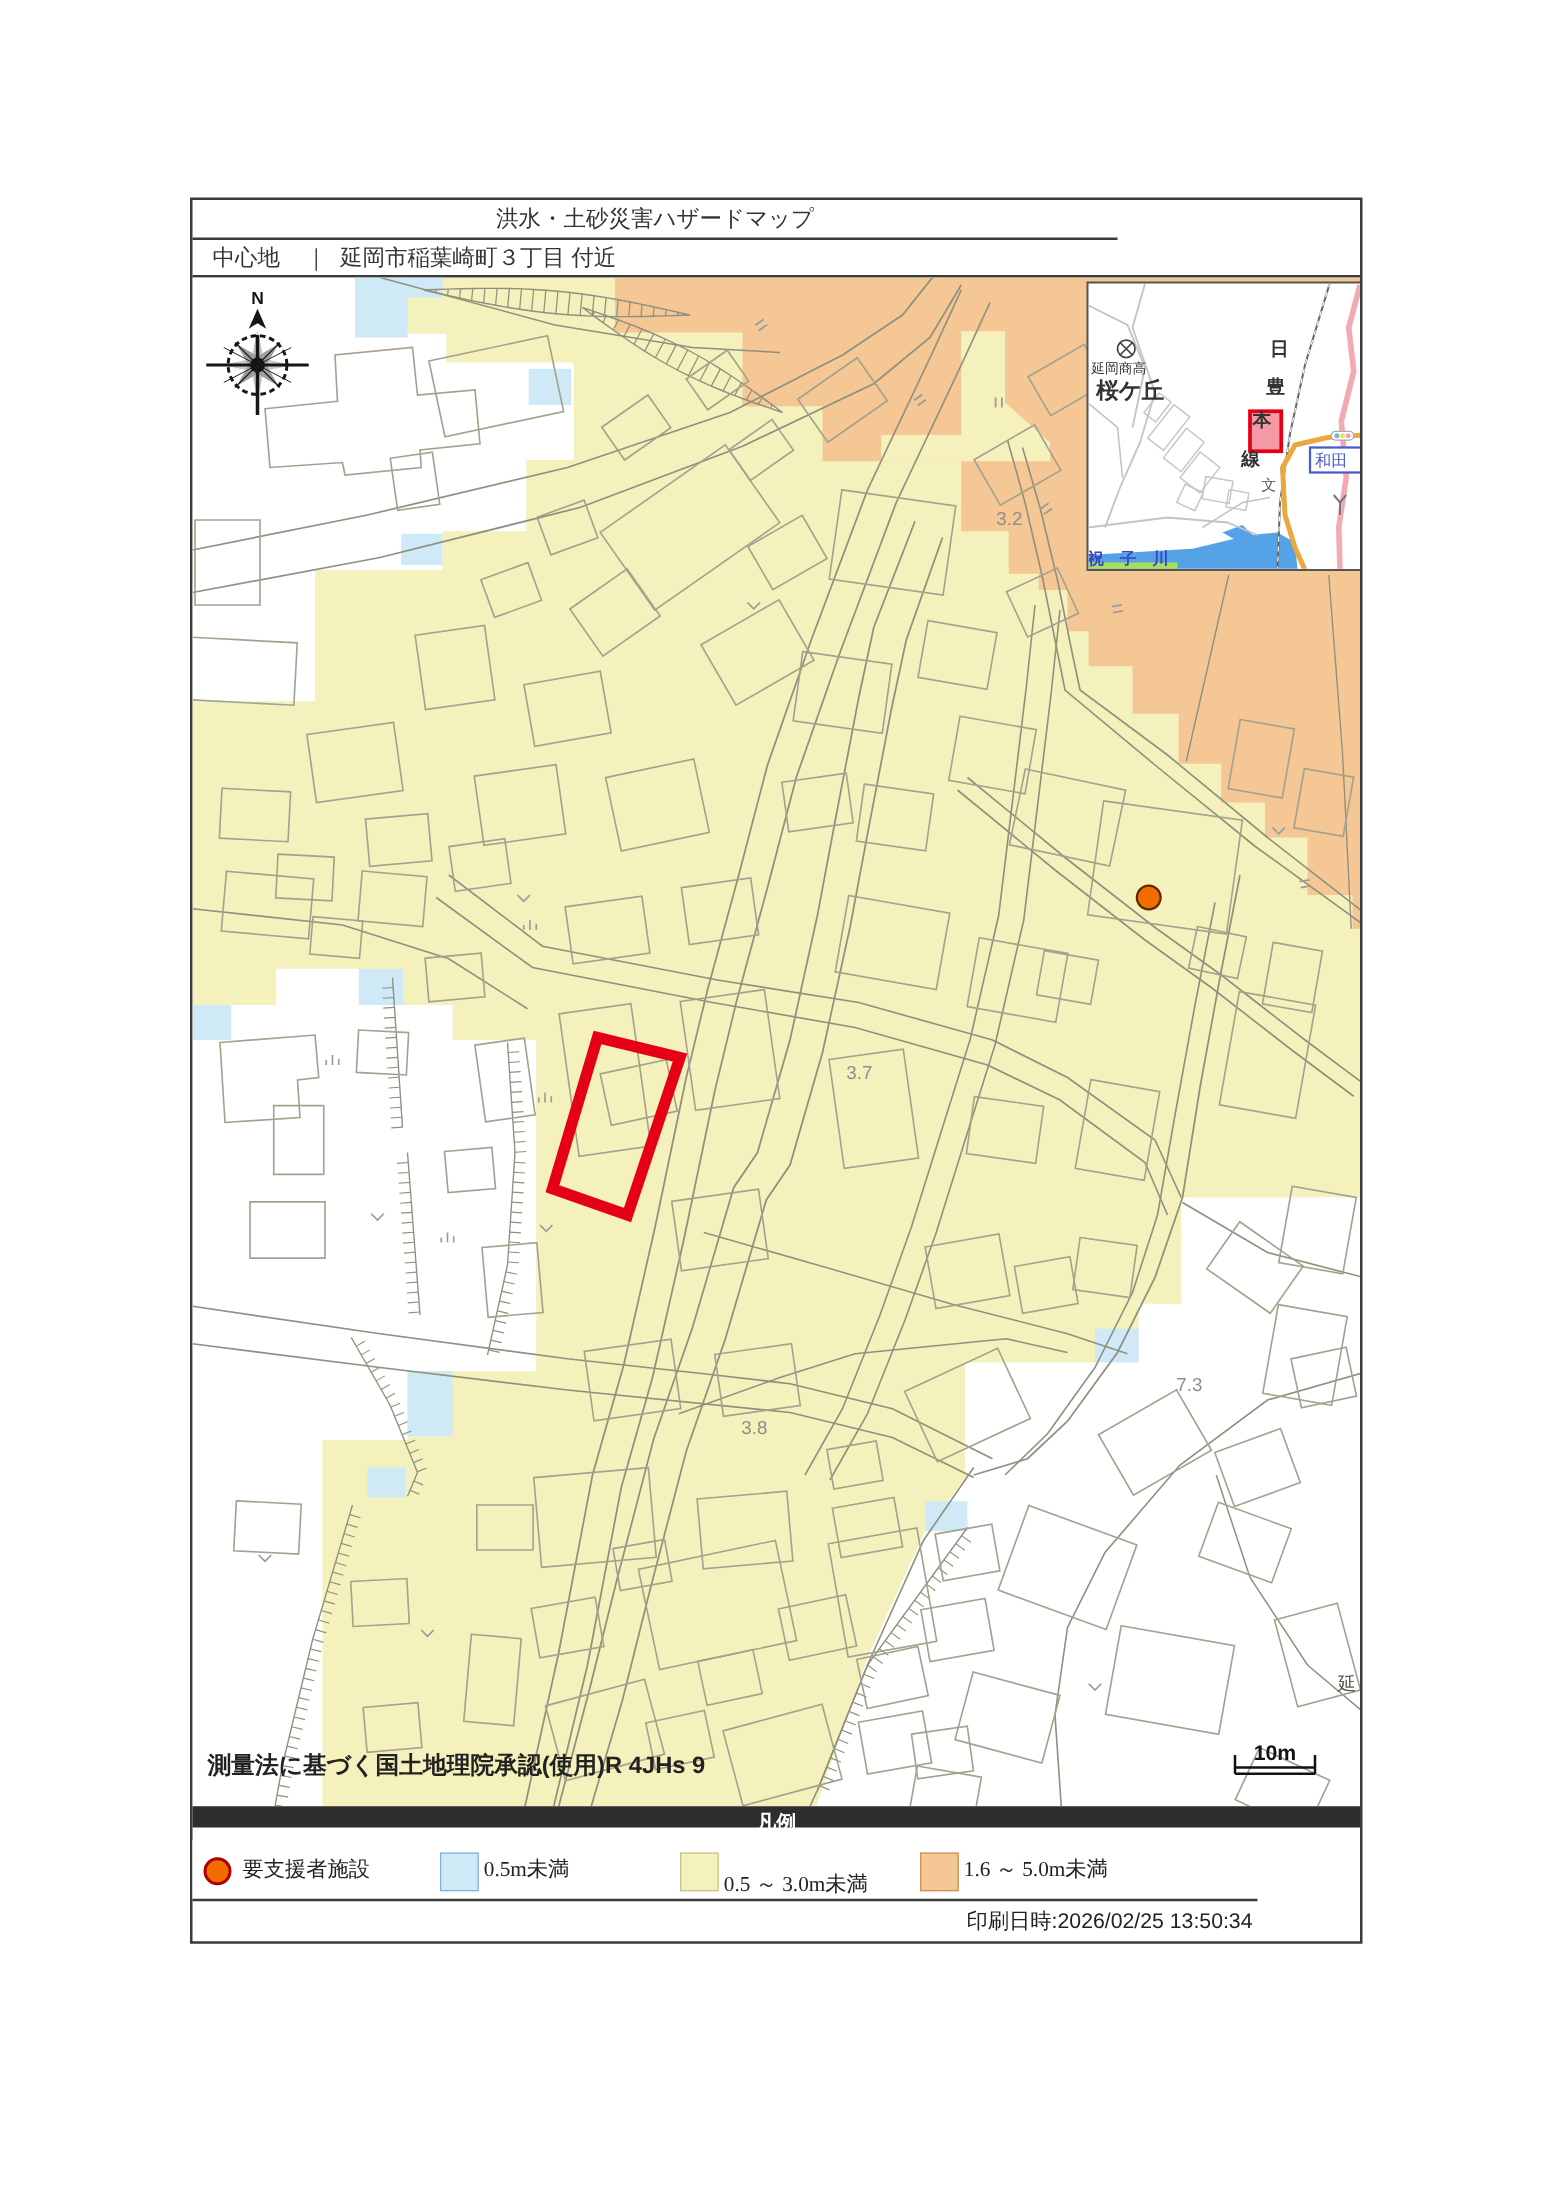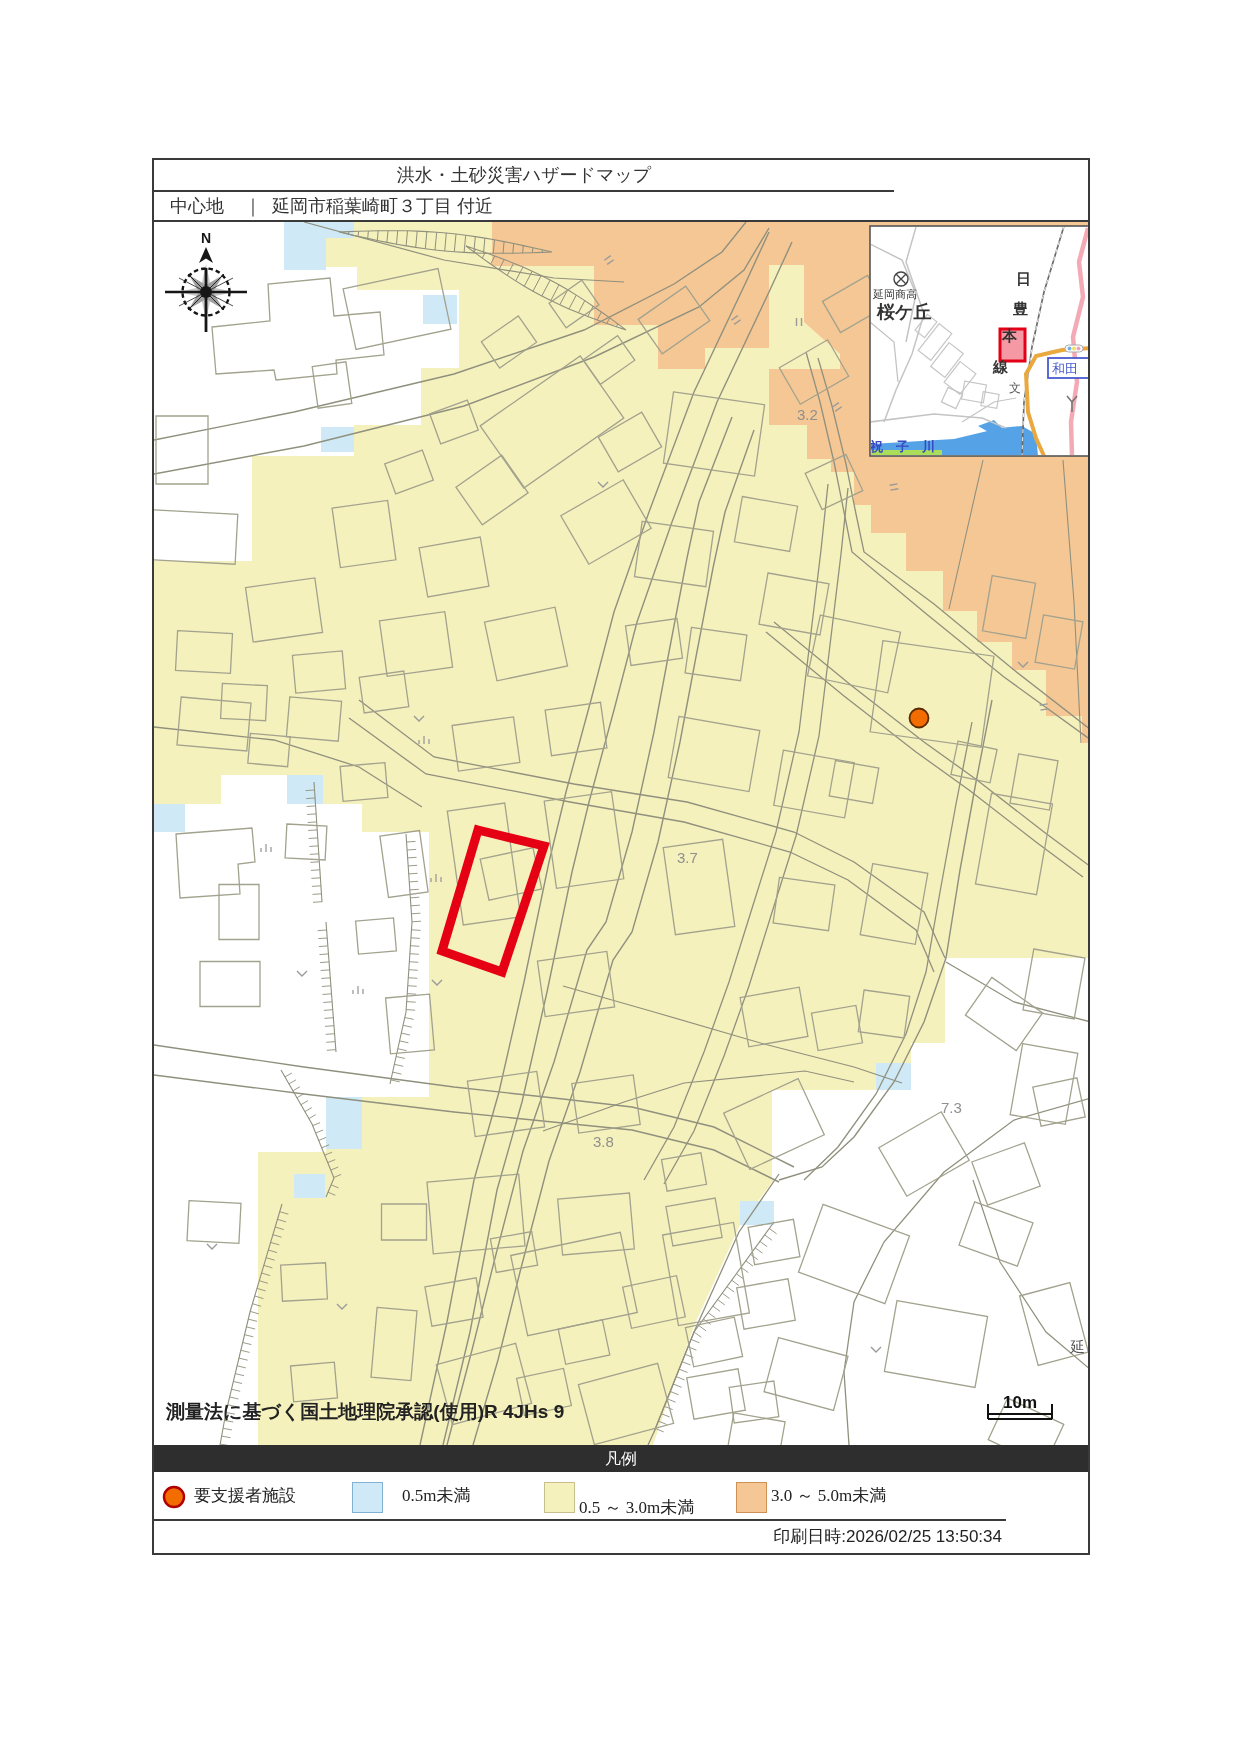--- a/index.html
+++ b/index.html
@@ -5,22 +5,22 @@
 html,body{margin:0;padding:0;background:#fff;width:1241px;height:1754px;overflow:hidden;}
 *{box-sizing:border-box;font-family:"Liberation Sans",sans-serif;}
 #page{position:relative;width:1241px;height:1754px;background:#fff;}
 #frame{position:absolute;left:152px;top:158px;width:938px;height:1397px;border:2px solid #3a3a3a;background:#fff;}
 #titlerow{position:absolute;left:0;top:0;width:740px;height:32px;border-bottom:2px solid #3a3a3a;
  text-align:center;font-size:18px;color:#333;line-height:31px;}
 #subrow{position:absolute;left:0;top:32px;width:934px;height:30px;border-bottom:2px solid #3a3a3a;
  font-size:18px;color:#333;line-height:29px;}
 #subrow span{position:absolute;top:0;}
 #mapwrap{position:absolute;left:0;top:62px;width:934px;height:1223px;overflow:hidden;}
-#legendbar{position:absolute;left:0;top:1285px;width:934px;height:27px;background:#2e2e2e;
- color:#fff;text-align:center;font-size:16px;font-weight:normal;line-height:27px;}
+#legendbar{position:absolute;left:0;top:1285px;width:934px;height:17px;background:#2e2e2e;
+ color:#fff;text-align:center;font-size:16px;font-weight:bold;line-height:27px;}
 #legendrow{position:absolute;left:0;top:1312px;width:934px;height:47px;background:#fff;font-size:17px;color:#222;}
 .li{position:absolute;top:0;height:47px;line-height:47px;font-family:Liberation Serif, serif;}
 #printrow{position:absolute;left:0;top:1359px;width:852px;height:34px;border-top:2px solid #3a3a3a;
  font-size:17px;color:#222;text-align:right;line-height:31px;padding-right:4px;}
 .sw{position:absolute;top:10px;width:31px;height:31px;}
 </style>
 </head>
 <body>
 <div id="page">
  <div id="frame">
@@ -500,21 +500,21 @@
 </g>
    </svg>
   </div>
   <div id="legendbar">凡例</div>
   <div id="legendrow">
     <svg style="position:absolute;left:8px;top:13px;" width="24" height="24">
           <circle cx="12" cy="12" r="10" fill="#f26c00" stroke="#b00000" stroke-width="2.4"></circle>
         </svg>
     <div class="li" style="left:40px;">要支援者施設</div>
     <div class="sw" style="background:#cfe9f6;border:1px solid #7fb2d4;left:198px;"></div>
-    <div class="li" style="left:233px;margin-left:15px;">0.5m未満</div>
+    <div class="li" style="left:233px;">0.5m未満</div>
     <div class="sw" style="background:#f5f1bc;border:1px solid #c8c08c;left:390px;"></div>
     <div class="li" style="left:425px;margin-top:12px;">0.5 ～ 3.0m未満</div>
     <div class="sw" style="background:#f4c795;border:1px solid #cd9055;left:582px;"></div>
-    <div class="li" style="left:617px;">3.0 ～ 5.0m未満</div>
+    <div class="li" style="left:617px;">1.6 ～ 5.0m未満</div>
   </div>
   <div id="printrow">印刷日時:2026/02/25 13:50:34</div>
  </div>
 </div>
 
 </body></html>

